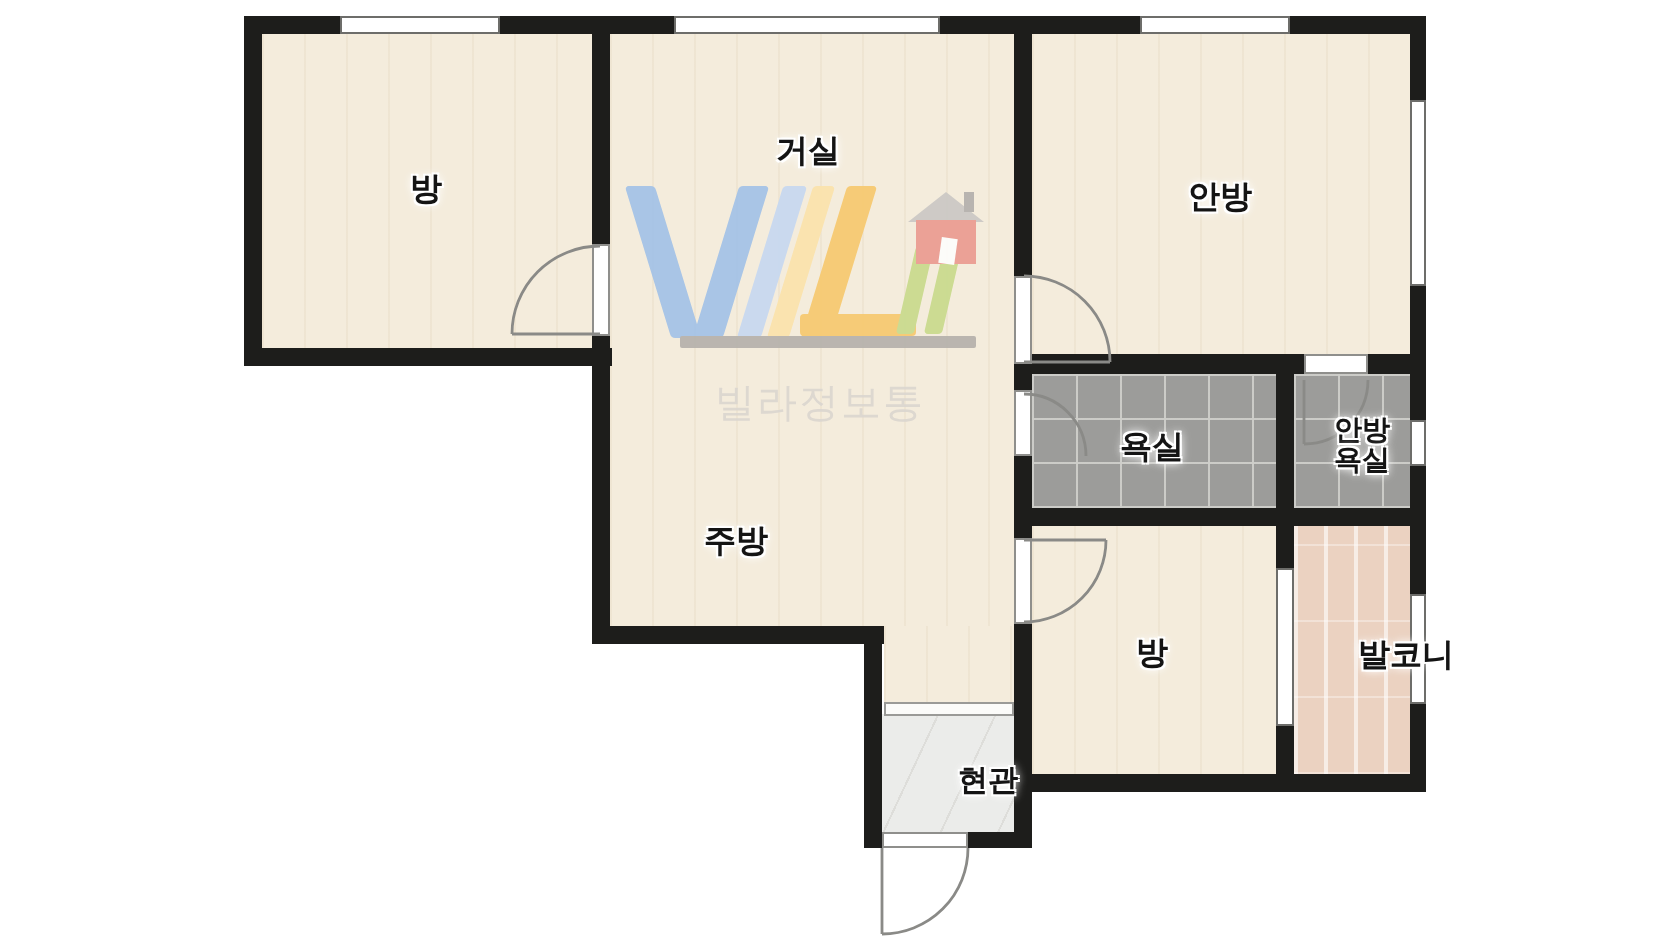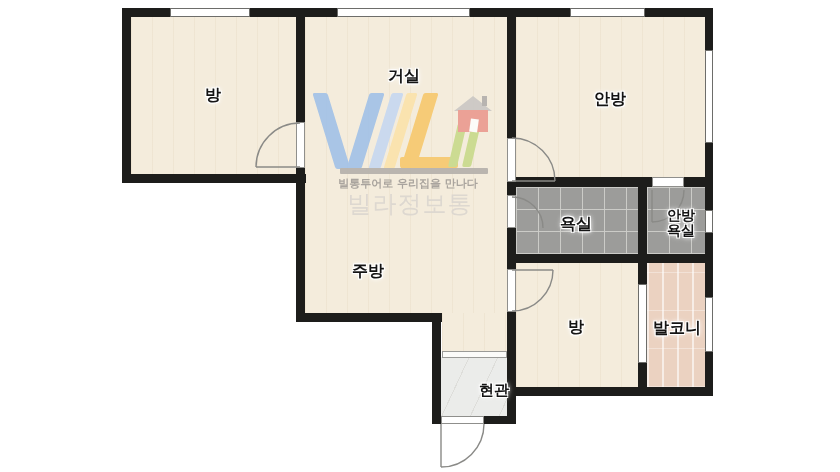--- a/index.html
+++ b/index.html
@@ -30,21 +30,21 @@
        white-space:nowrap;z-index:6;text-align:center;line-height:1.05;
        text-shadow:-1px -1px 0 #fff,1px -1px 0 #fff,-1px 1px 0 #fff,1px 1px 0 #fff,0 0 4px #fff,0 0 6px #fff;}
   .lbl.small{font-size:14px;}
   
   #watermark{position:absolute;left:318px;top:90px;width:190px;height:145px;z-index:2;opacity:.95;}
   .stroke{position:absolute;border-radius:2px;}
   #logo-underline{position:absolute;left:22px;top:78px;width:148px;height:6px;background:#b7b3ad;border-radius:1px;}
   #logo-tagline{position:absolute;left:90px;top:86px;transform:translateX(-50%);width:190px;text-align:center;
        font-size:11px;font-weight:bold;color:#a6a19b;white-space:nowrap;}
   #logo-brand{position:absolute;left:92px;top:98px;transform:translateX(-50%);width:200px;text-align:center;
-       font-size:24px;font-weight:normal;color:#dcd7d0;letter-spacing:1px;white-space:nowrap;}
+       font-size:20px;font-weight:normal;color:#dcd7d0;letter-spacing:1px;white-space:nowrap;}
   .house-roof{position:absolute;left:136px;top:6px;width:0;height:0;
        border-left:19px solid transparent;border-right:19px solid transparent;border-bottom:15px solid #ccc9c5;}
   .house-chimney{position:absolute;left:164px;top:6px;width:5px;height:10px;background:#b5b2ae;}
   .house-body{position:absolute;left:140px;top:20px;width:30px;height:22px;background:#eb9e93;}
   .house-door{position:absolute;left:152px;top:29px;width:8px;height:13px;background:#fdfdfb;transform:rotate(8deg);}
 </style>
 </head>
 <body>
 
 <div id="stage">
@@ -67,21 +67,20 @@
     <div class="stroke" style="left:77px;top:3px;width:11px;height:76px;background:#fbe3ad;transform:skewX(-17deg);"></div>
     <div class="stroke" style="left:94px;top:3px;width:15px;height:76px;background:#f7ca72;transform:skewX(-17deg);"></div>
     <div class="stroke" style="left:82px;top:67px;width:58px;height:11px;background:#f7ca72;"></div>
     <div class="stroke" style="left:135px;top:33px;width:9px;height:44px;background:#cadb8f;transform:skewX(-13deg);"></div>
     <div class="stroke" style="left:149px;top:33px;width:9px;height:44px;background:#cadb8f;transform:skewX(-13deg);"></div>
     <div class="house-roof"></div>
     <div class="house-chimney"></div>
     <div class="house-body"></div>
     <div class="house-door"></div>
     <div id="logo-underline"></div>
-    <div id="logo-tagline">빌통투어로 우리집을 만나다</div>
     <div id="logo-brand">빌라정보통</div>
   </div>
 
   <div class="w" style="left:122px;top:8px;width:591px;height:9px;"></div>
   <div class="w" style="left:122px;top:8px;width:9px;height:175px;"></div>
   <div class="w" style="left:122px;top:174px;width:184px;height:9px;"></div>
   <div class="w" style="left:296px;top:8px;width:9px;height:115px;"></div>
   <div class="w" style="left:296px;top:168px;width:9px;height:15px;"></div>
   <div class="w" style="left:296px;top:183px;width:9px;height:139px;"></div>
   <div class="w" style="left:296px;top:313px;width:146px;height:9px;"></div>
@@ -131,16 +130,16 @@
   <div class="lbl" style="left:213px;top:95px;">방</div>
   <div class="lbl" style="left:404px;top:76px;">거실</div>
   <div class="lbl" style="left:610px;top:99px;">안방</div>
   <div class="lbl" style="left:576px;top:224px;">욕실</div>
   <div class="lbl small" style="left:681px;top:223px;">
     <span style="display:block;">안방</span>
     <span style="display:block;">욕실</span>
   </div>
   <div class="lbl" style="left:368px;top:271px;">주방</div>
   <div class="lbl" style="left:576px;top:327px;">방</div>
-  <div class="lbl" style="left:677px;top:328px;">발코니</div>
+  <div class="lbl" style="left:703px;top:328px;">발코니</div>
   <div class="lbl" style="left:494px;top:391px;font-size:15px;">현관</div>
 
 </div>
 
 </body></html>

